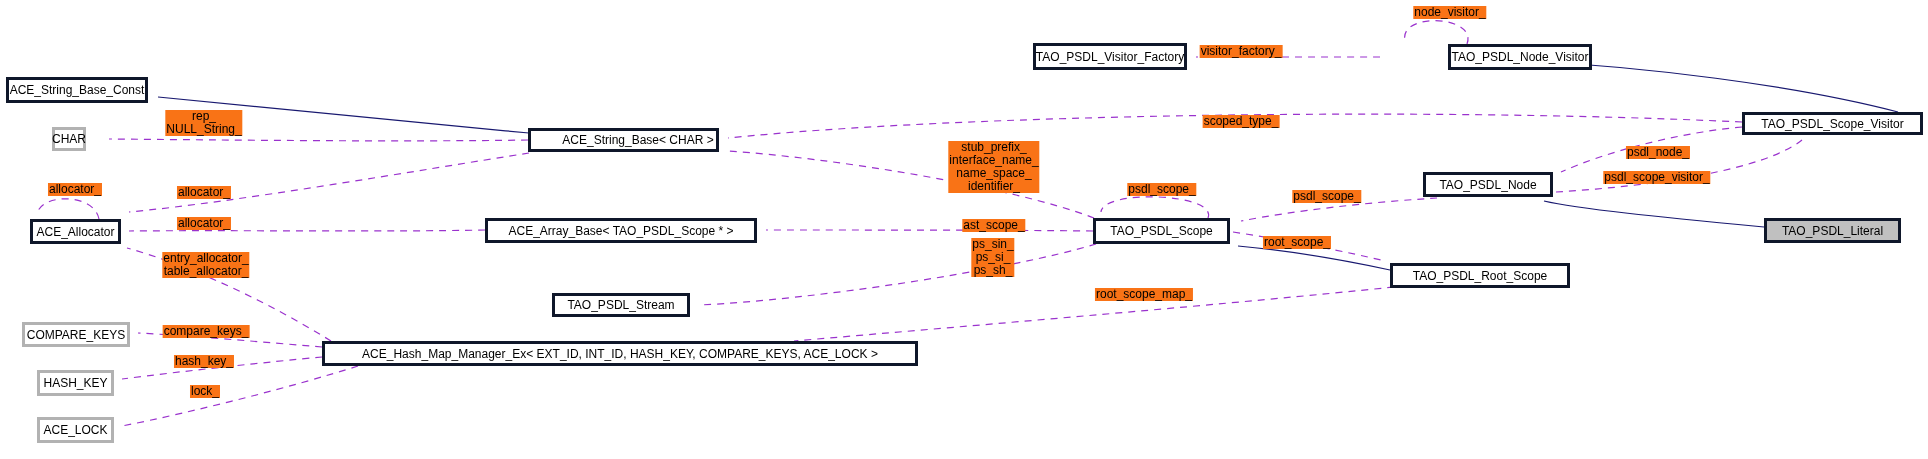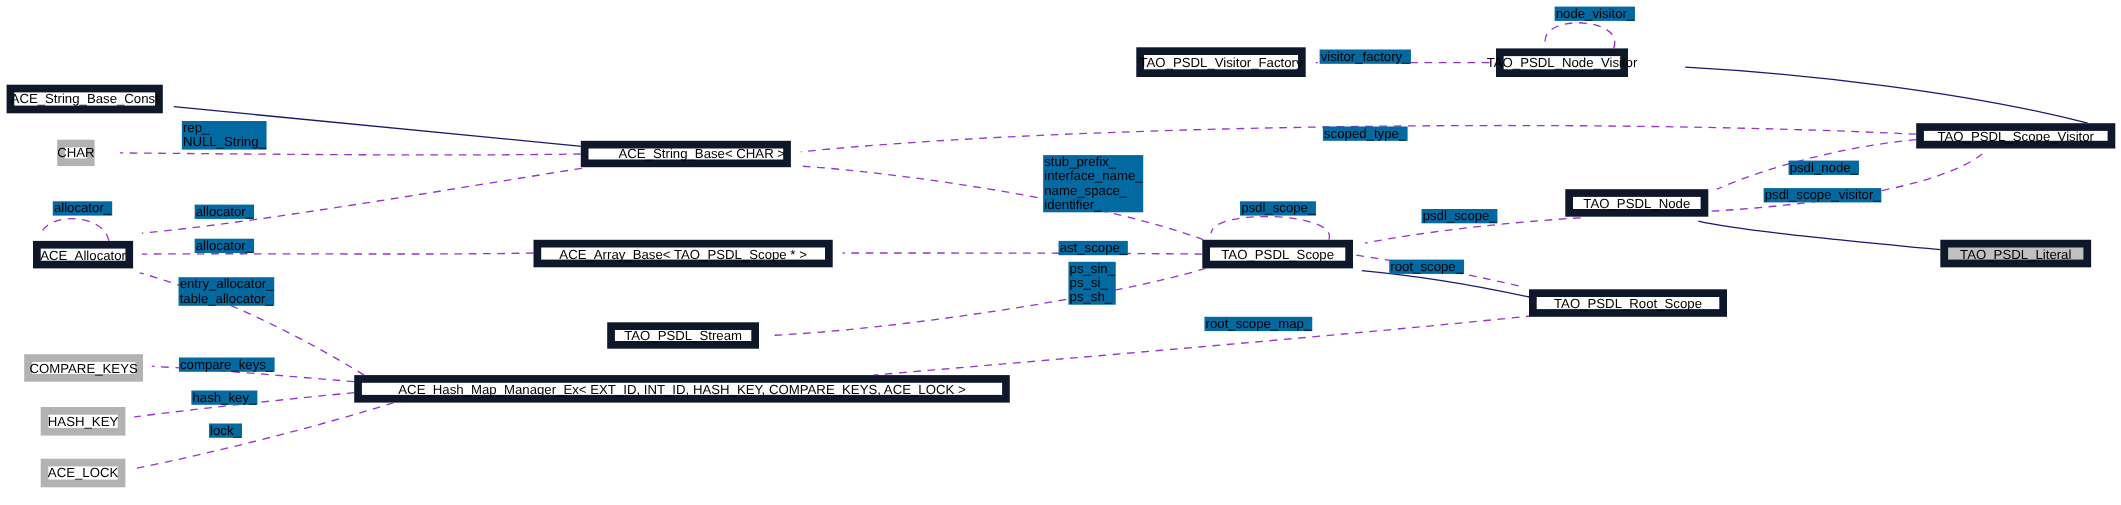--- a/index.html
+++ b/index.html
@@ -6,32 +6,32 @@
   #canvas{
     position:relative;
     width:1928px;height:459px;
     background:#ffffff;
     font-family:"Liberation Sans", sans-serif;
     overflow:hidden;
   }
   #edges{position:absolute;left:0;top:0;width:1928px;height:459px;}
   .n{
     position:absolute;box-sizing:border-box;
-    border:7px solid #0f172a;background:#fff;
+    border:3px solid #0f172a;background:#fff;
     display:flex;align-items:center;justify-content:center;
     font-size:12px;color:#000;white-space:nowrap;
     cursor:pointer;
   }
   .n.tpl{border-color:#b2b2b2;}
   .n.focus{background:#c0c0c0;}
   .el{
     position:absolute;transform:translateX(-50%);
     font-size:12px;line-height:13px;color:#000;
-    white-space:nowrap;
-    background:#0369a1;padding:0 1px;
+    text-align:center;white-space:nowrap;
+    background:#f97316;padding:0 1px;
   }
   .el span{display:block;}
   path{fill:none;}
   .inh{stroke:#191970;stroke-width:1.2;}
   .use{stroke:#9a32cd;stroke-width:1.2;stroke-dasharray:7 6;}
 </style>
 </head>
 <body>
 
 <div id="canvas">
@@ -77,21 +77,21 @@
   <div class="n tpl" style="left:52px;  top:127px; width:34px;  height:24px;">CHAR</div>
   <div class="n" style="left:30px;  top:219px; width:91px;  height:25px;">ACE_Allocator</div>
   <div class="n tpl" style="left:22px;  top:322px; width:108px; height:25px;">COMPARE_KEYS</div>
   <div class="n tpl" style="left:37px;  top:370px; width:77px;  height:26px;">HASH_KEY</div>
   <div class="n tpl" style="left:37px;  top:417px; width:77px;  height:26px;">ACE_LOCK</div>
   <div class="n" style="left:528px; top:128px; width:191px; height:24px;padding-left:29px;">ACE_String_Base&lt; CHAR &gt;</div>
   <div class="n" style="left:485px; top:218px; width:272px; height:25px;">ACE_Array_Base&lt; TAO_PSDL_Scope * &gt;</div>
   <div class="n" style="left:552px; top:293px; width:138px; height:24px;">TAO_PSDL_Stream</div>
   <div class="n" style="left:322px; top:341px; width:596px; height:25px;">ACE_Hash_Map_Manager_Ex&lt; EXT_ID, INT_ID, HASH_KEY, COMPARE_KEYS, ACE_LOCK &gt;</div>
   <div class="n" style="left:1033px;top:43px;  width:154px; height:27px;">TAO_PSDL_Visitor_Factory</div>
-  <div class="n" style="left:1360px;top:44px;  width:120px; height:26px;">TAO_PSDL_Node_Visitor</div>
+  <div class="n" style="left:1448px;top:44px;  width:144px; height:26px;">TAO_PSDL_Node_Visitor</div>
   <div class="n" style="left:1093px;top:218px; width:137px; height:26px;">TAO_PSDL_Scope</div>
   <div class="n" style="left:1423px;top:172px; width:130px; height:25px;">TAO_PSDL_Node</div>
   <div class="n" style="left:1742px;top:112px; width:181px; height:23px;">TAO_PSDL_Scope_Visitor</div>
   <div class="n focus" style="left:1764px;top:218px; width:137px; height:25px;">TAO_PSDL_Literal</div>
   <div class="n" style="left:1390px;top:263px; width:180px; height:25px;">TAO_PSDL_Root_Scope</div>
 
   <div class="el" style="left:204px; top:110px;">
     <span>rep_</span>
     <span>NULL_String_</span>
   </div>

